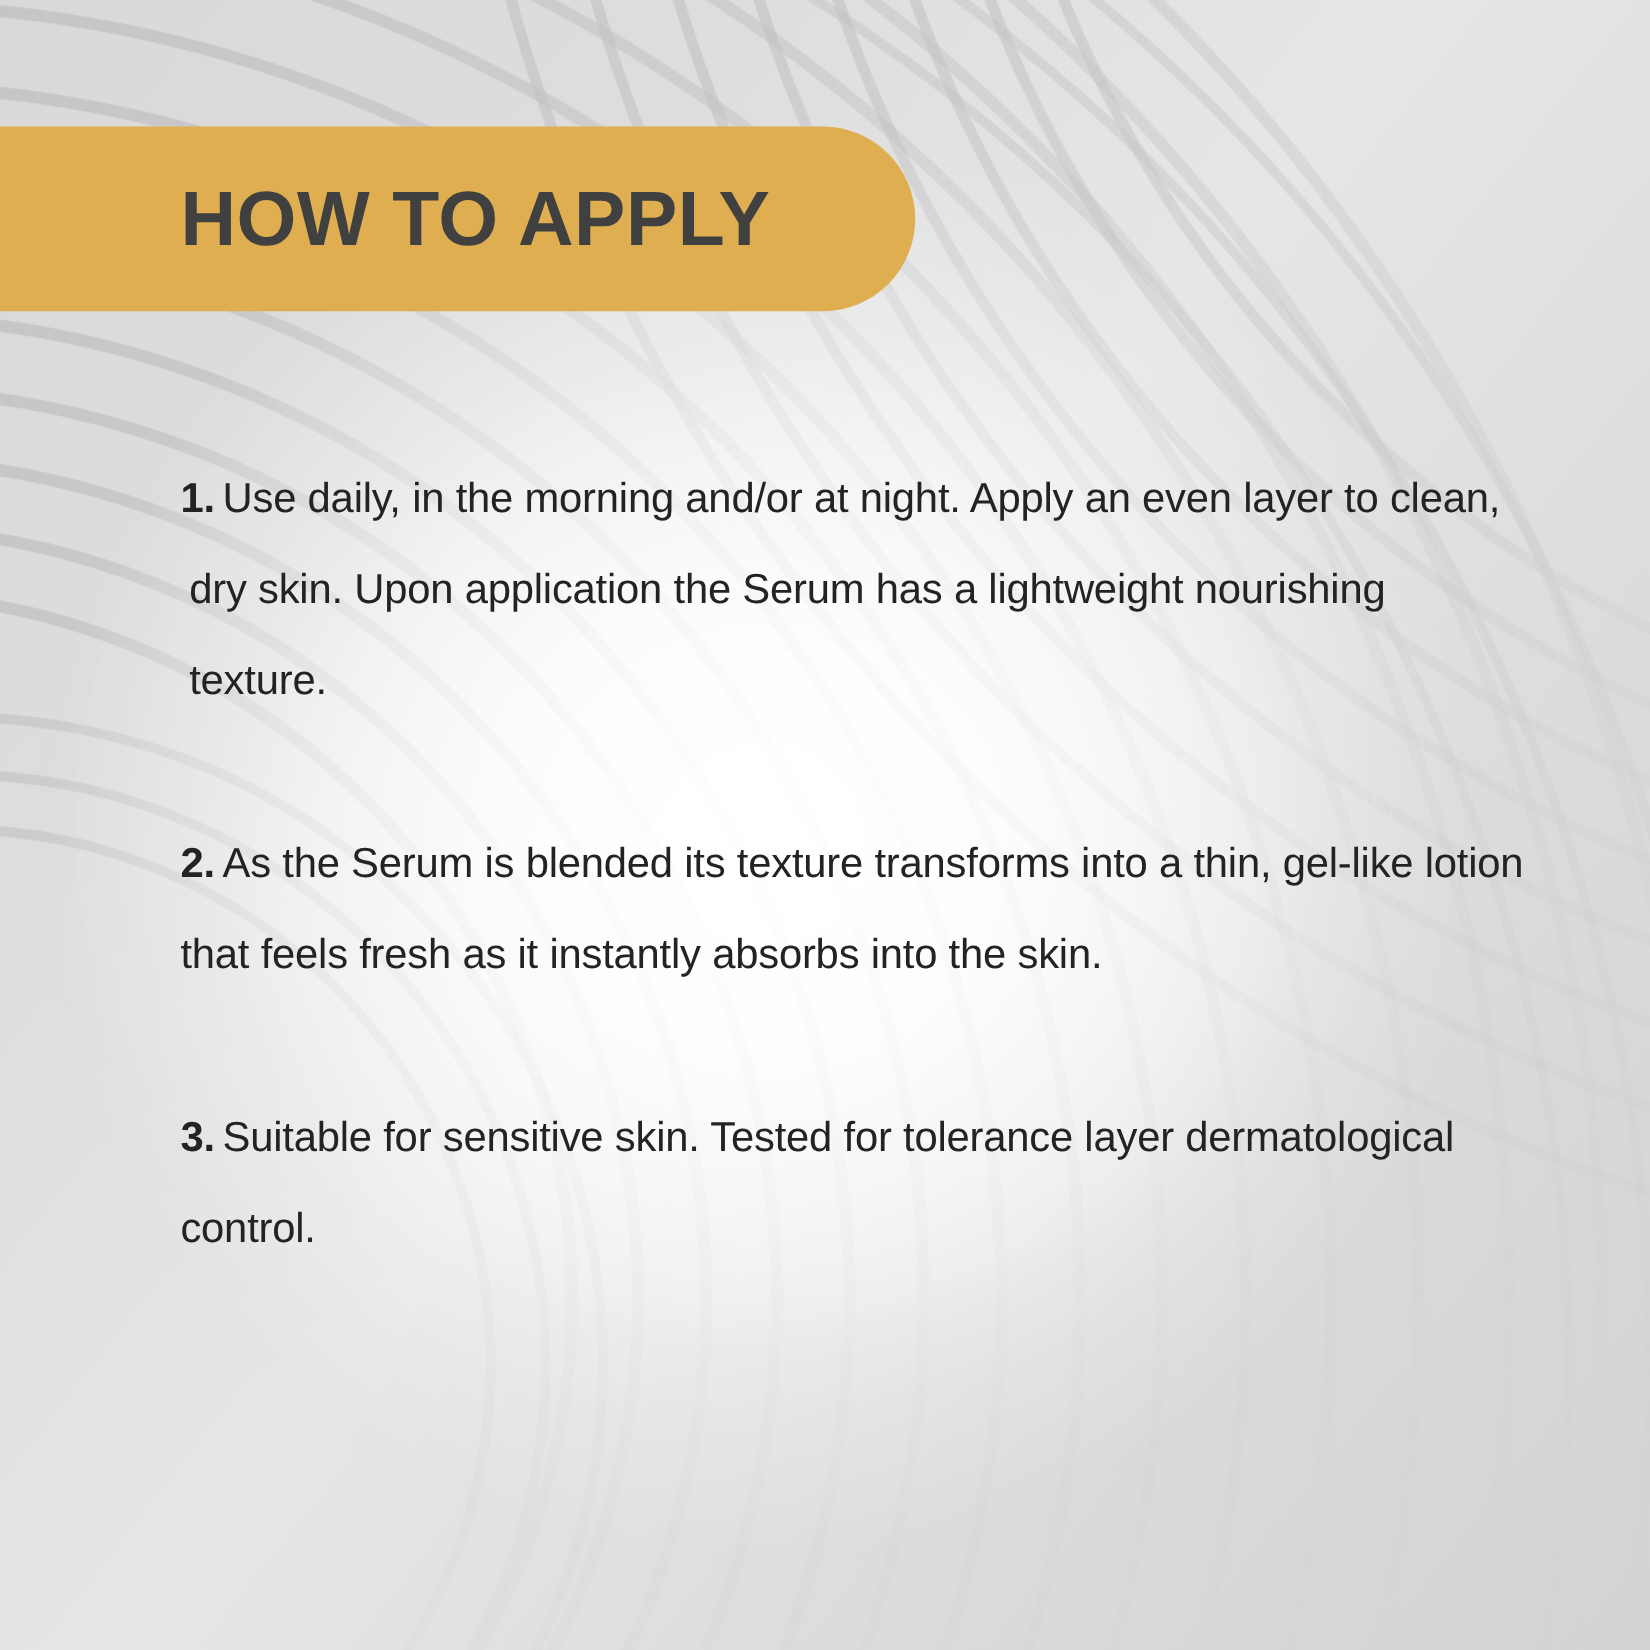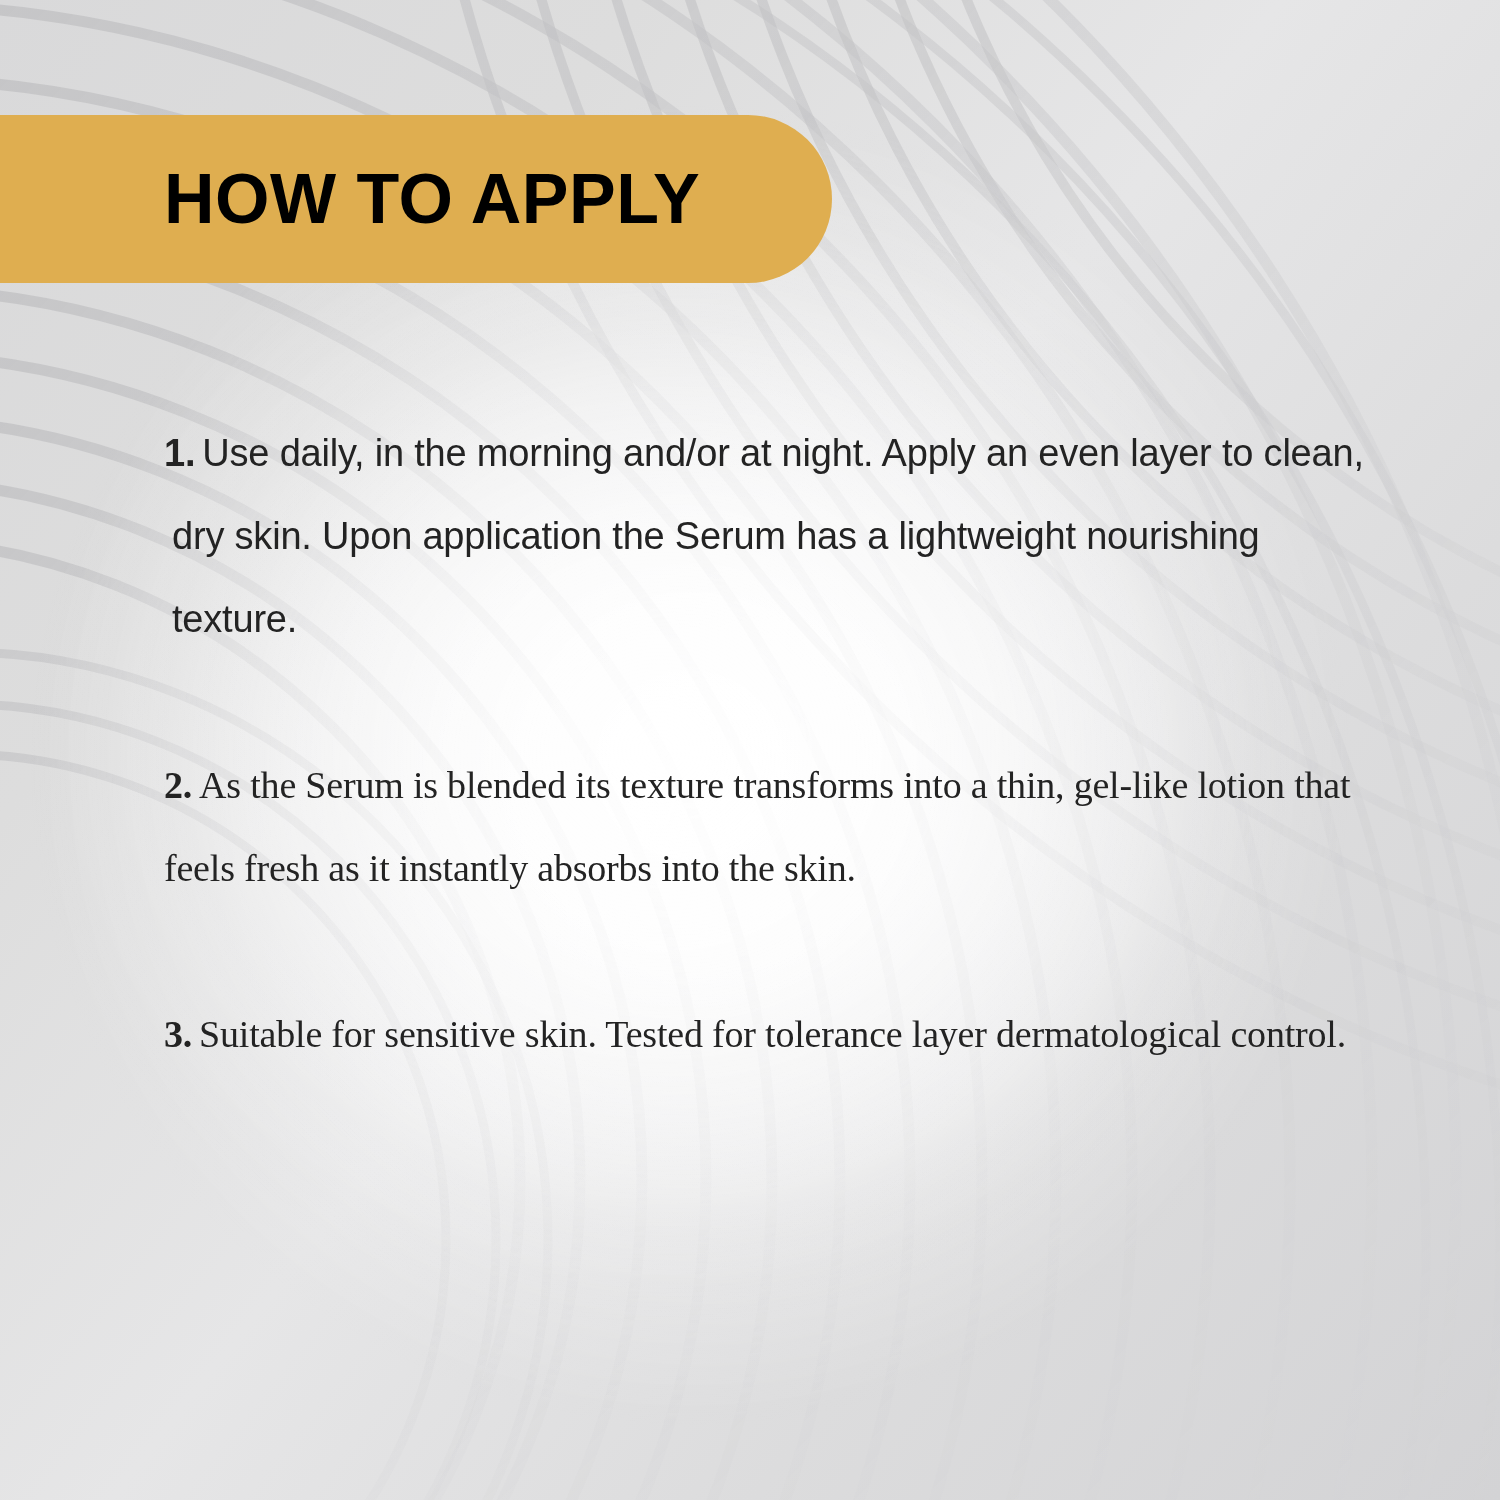--- a/index.html
+++ b/index.html
@@ -61,21 +61,21 @@
     display: flex;
     align-items: center;
   }
 
   .banner-title {
     margin-left: 164px;
     font-size: 70px;
     line-height: 1;
     font-weight: 700;
     letter-spacing: 0.5px;
-    color: #000000;
+    color: #404040;
     white-space: nowrap;
     font-family: "Liberation Sans", "DejaVu Sans", sans-serif;
   }
 
   
   .steps {
     position: absolute;
     left: 164px;
     top: 412px;
     width: 1230px;
@@ -85,21 +85,20 @@
     font-size: 38px;
     line-height: 83px;
     color: #232323;
     letter-spacing: -0.2px;
     font-weight: 400;
     font-family: "Liberation Sans", "DejaVu Sans", sans-serif;
   }
 
   .step + .step {
     margin-top: 83px;
-    font-family: Liberation Serif, serif;
   }
 
   .step .num {
     font-weight: 700;
     margin-right: 7px;
   }
 
   .step-1 { padding-left: 8px; text-indent: -8px; }
 </style>
 </head>

